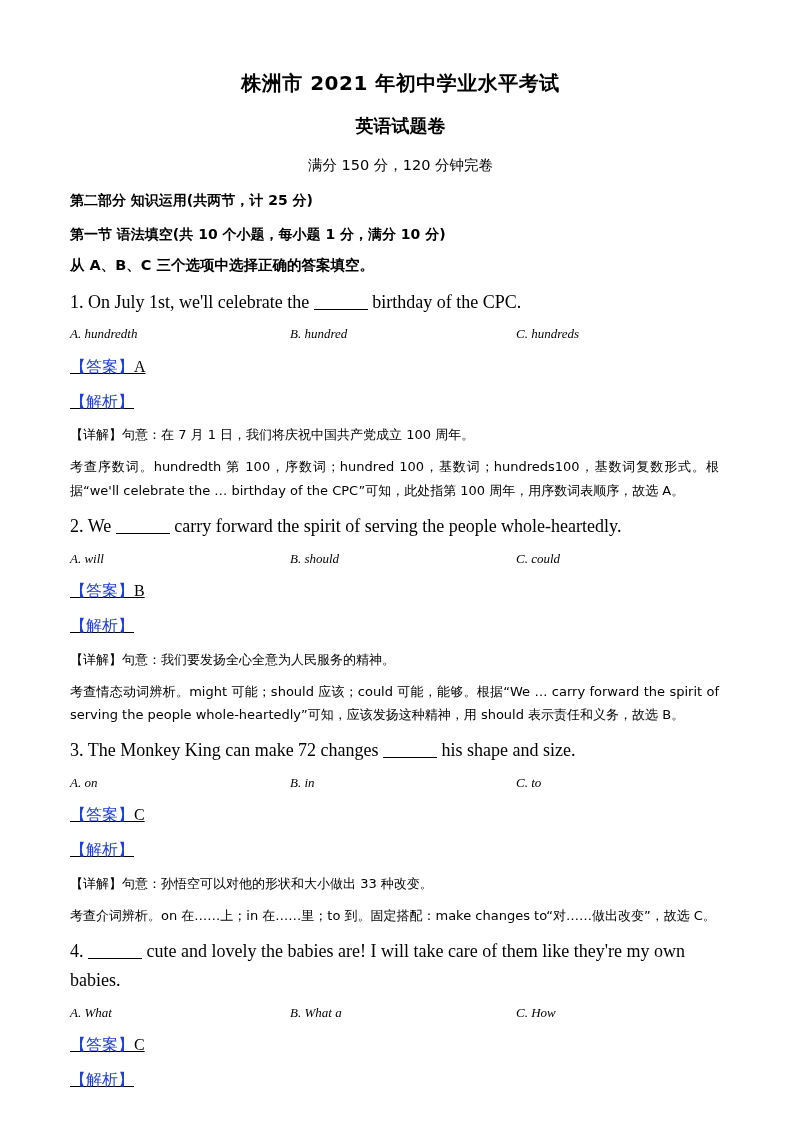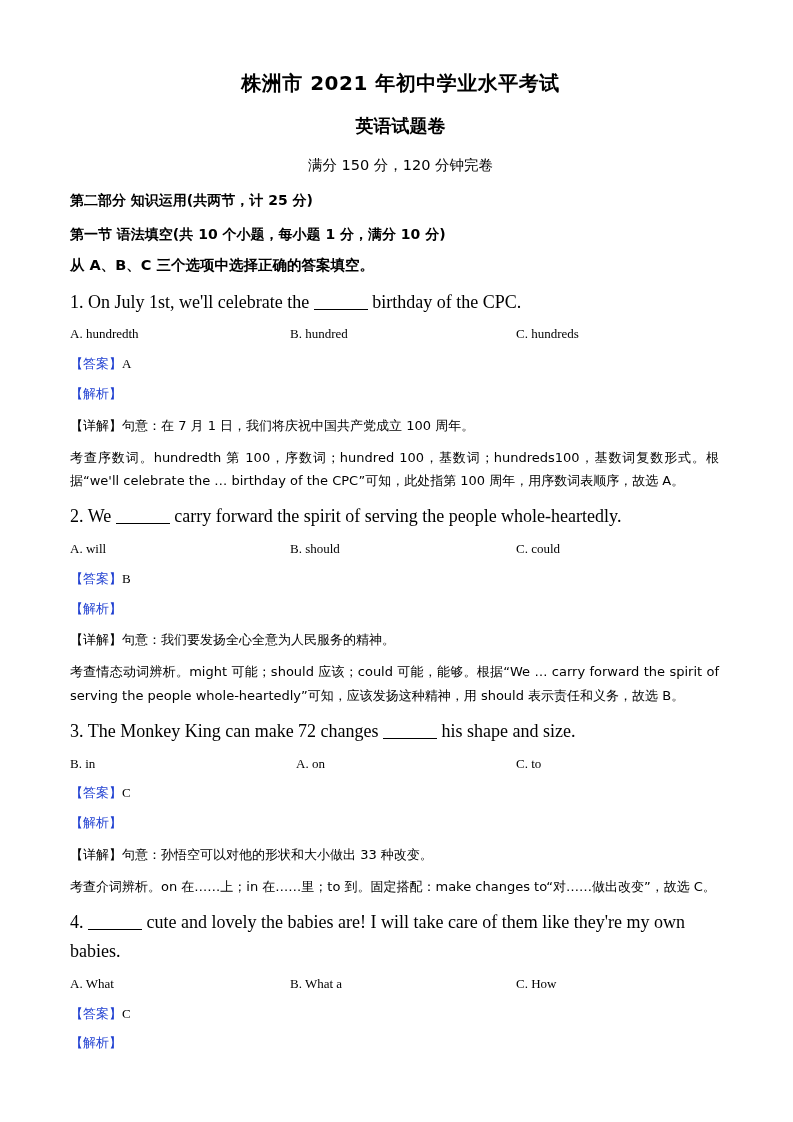--- a/index.html
+++ b/index.html
@@ -61,28 +61,30 @@
     line-height: 1.6;
   }
   .options {
     display: flex;
     font-size: 13px;
     margin: 8px 0 0 0;
     line-height: 1.6;
   }
   .opt {
     flex: 0 0 auto;
+    font-style: italic;
   }
   .opt.a { width: 220px; }
   .opt.b { width: 226px; }
   .opt.c { width: auto; }
   .ans-line {
-    font-size: 13px;
+    font-size: 16px;
     margin: 9px 0 0 0;
     line-height: 1.6;
+    text-decoration: underline;
   }
   .blue {
     color: #1f3fd1;
   }
   .exp-line {
     font-size: 13px;
     margin: 9px 12px 0 0;
     line-height: 1.78;
     text-align: justify;
   }
@@ -153,22 +155,22 @@
   </div>
   <div class="exp-line cn">考查情态动词辨析。might 可能；should 应该；could 可能，能够。根据“We … carry forward the spirit of serving the people whole-heartedly”可知，应该发扬这种精神，用 should 表示责任和义务，故选 B。</div>
 
   <div class="q-stem">
     <span>3.</span>
     <span>The Monkey King can make 72 changes</span>
     <span class="blank"></span>
     <span>his shape and size.</span>
   </div>
   <div class="options">
+    <span class="opt a">A. on</span>
     <span class="opt b">B. in</span>
-    <span class="opt a">A. on</span>
     <span class="opt c">C. to</span>
   </div>
   <div class="ans-line">
     <span class="blue cn">【答案】</span><span>C</span>
   </div>
   <div class="ans-line">
     <span class="blue cn">【解析】</span>
   </div>
   <div class="exp-line">
     <span class="cn">【详解】</span><span class="cn">句意：孙悟空可以对他的形状和大小做出 33 种改变。</span>

